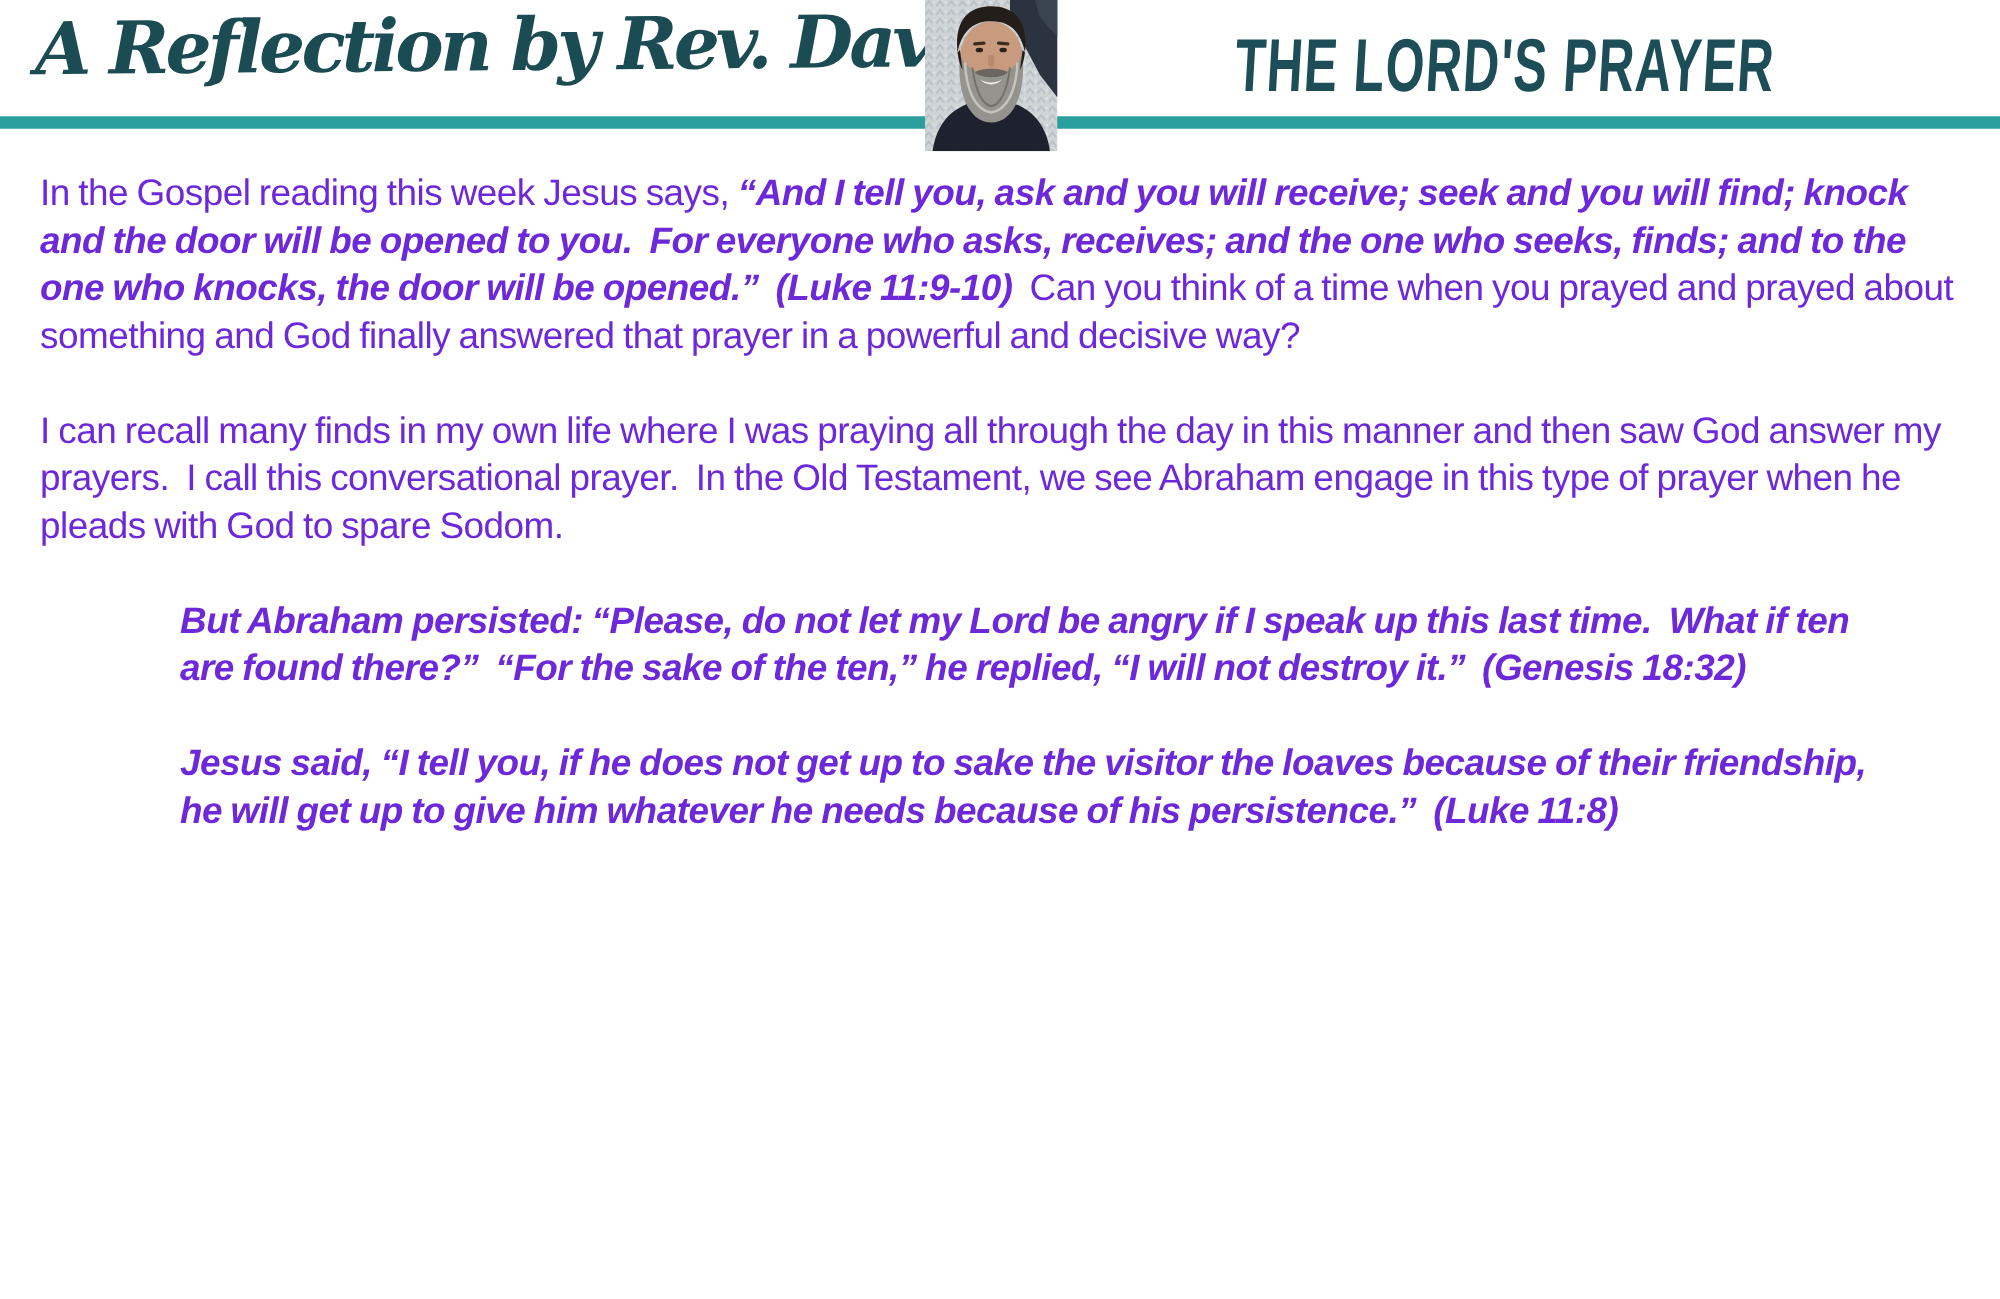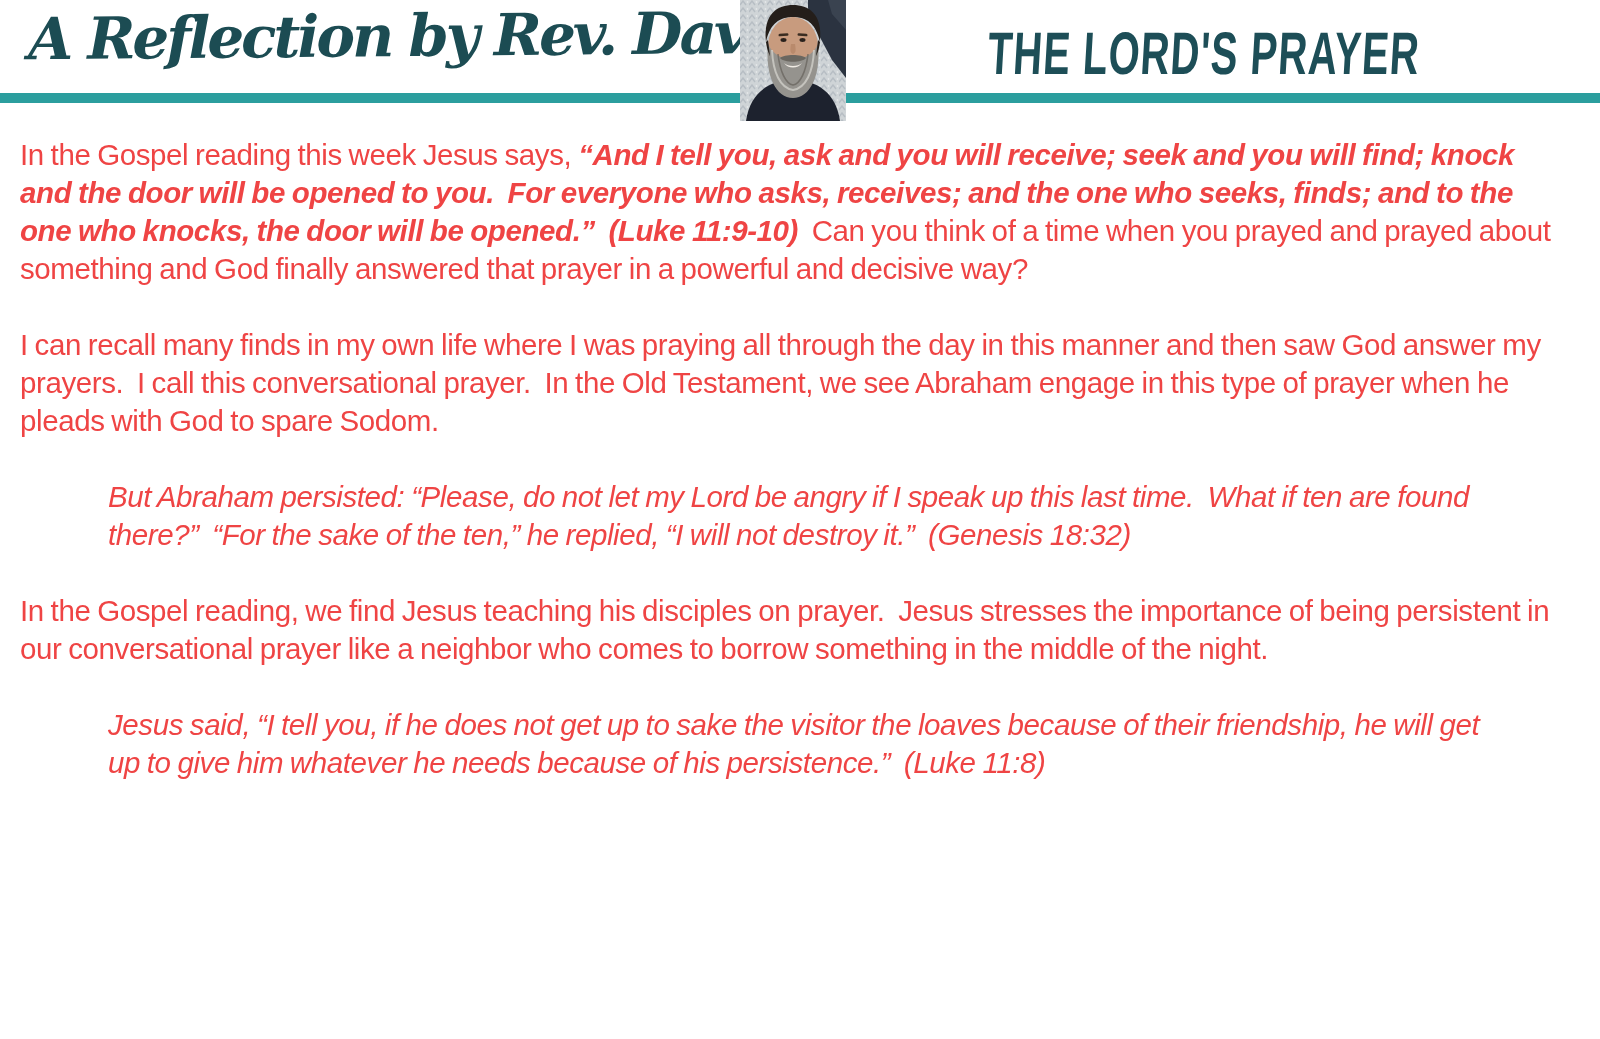--- a/index.html
+++ b/index.html
@@ -19,30 +19,30 @@
   .page-title {
     position:absolute; top:20px; right:178px; z-index:2;
     font-weight:700; font-size:40px; letter-spacing:1px; color:#1d4e57;
     white-space:nowrap;
     transform:scaleY(1.5) skewX(-5deg); transform-origin:top right;
   }
   .photo { position:absolute; left:740px; top:0; width:106px; height:121px; z-index:4; display:block; }
 
   
   .content {
-    padding:14px 30px 0 20px;
-    color:#ef4444;
+    padding:14px 30px 0 32px;
+    color:#6d28d9;
     font-size:29.5px; line-height:38px;
     letter-spacing:-0.4px; word-spacing:-1px;
   }
   .content p { margin:0 0 38px 0; white-space:pre-wrap; }
   .scripture { font-weight:700; font-style:italic; }
   .blockquote {
-    margin:0 70px 38px 88px;
-    font-weight:400; font-style:italic;
+    margin:0 70px 38px 112px;
+    font-weight:700; font-style:italic;
     white-space:pre-wrap;
   }
 </style>
 </head>
 <body>
 
 <div class="page">
 
   <div class="header">
     <div class="teal-rule"></div>
@@ -91,19 +91,18 @@
   </div>
 
   <div class="content">
 
     <p><span>In the Gospel reading this week Jesus says, </span><span class="scripture">“And I tell you, ask and you will receive; seek and you will find; knock and the door will be opened to you.  For everyone who asks, receives; and the one who seeks, finds; and to the one who knocks, the door will be opened.”  (Luke 11:9-10)</span><span>  Can you think of a time when you prayed and prayed about something and God finally answered that prayer in a powerful and decisive way?</span></p>
 
     <p>I can recall many finds in my own life where I was praying all through the day in this manner and then saw God answer my prayers.  I call this conversational prayer.  In the Old Testament, we see Abraham engage in this type of prayer when he pleads with God to spare Sodom.</p>
 
     <div class="blockquote">But Abraham persisted: “Please, do not let my Lord be angry if I speak up this last time.  What if ten are found there?”  “For the sake of the ten,” he replied, “I will not destroy it.”  (Genesis 18:32)</div>
 
-    <p>In the Gospel reading, we find Jesus teaching his disciples on prayer.  Jesus stresses the importance of being persistent in our conversational prayer like a neighbor who comes to borrow something in the middle of the night.</p>
 
     <div class="blockquote">Jesus said, “I tell you, if he does not get up to sake the visitor the loaves because of their friendship, he will get up to give him whatever he needs because of his persistence.”  (Luke 11:8)</div>
 
 
   </div>
 </div>
 
 </body></html>

